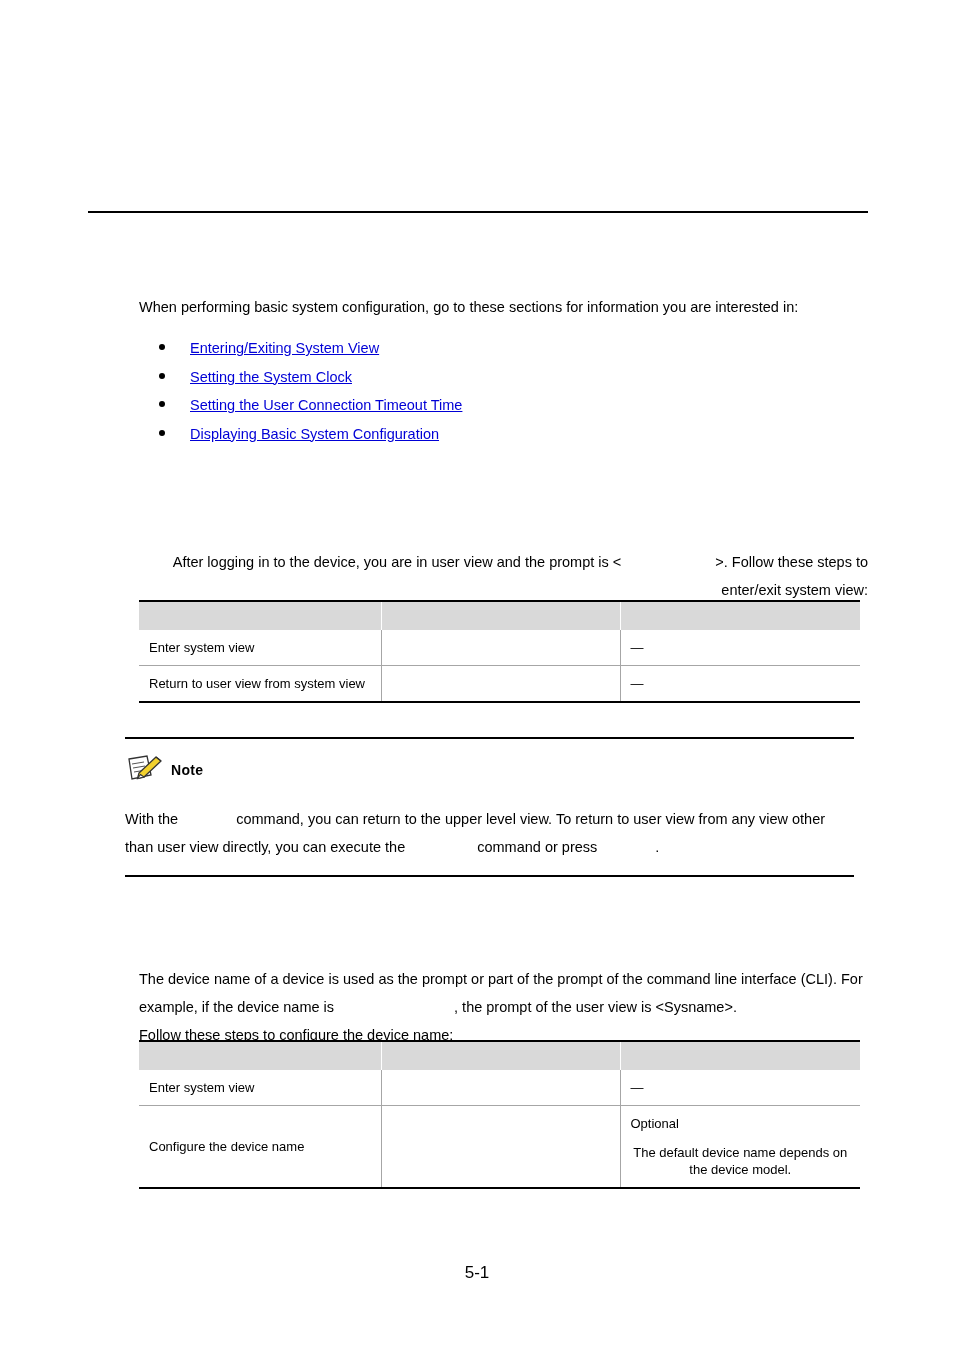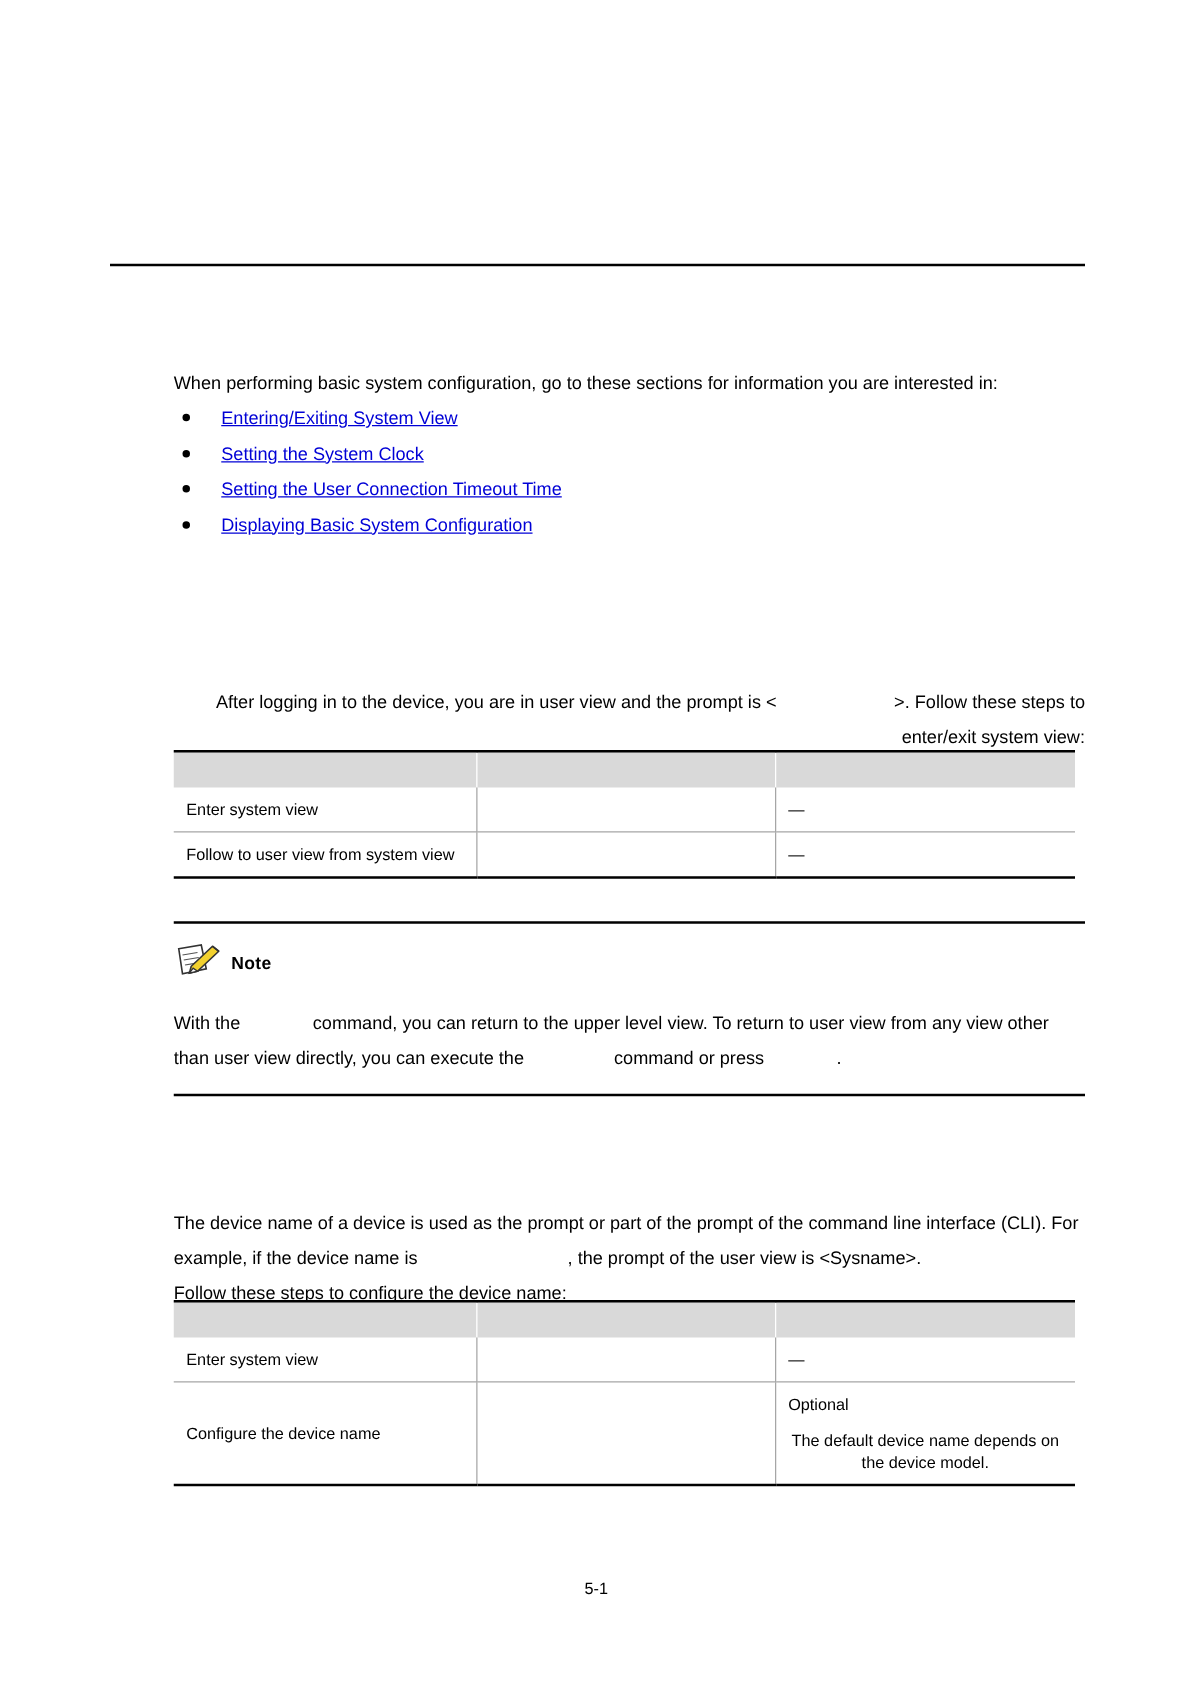--- a/index.html
+++ b/index.html
@@ -74,21 +74,21 @@
     display: inline-block;
     width: 120px;
   }
 
   
   .link-list {
     position: absolute;
     left: 139px;
     top: 321px;
     width: 729px;
-    margin: 4px;
+    margin: 17px;
     padding: 0;
     list-style: none;
   }
   .link-list li {
     position: relative;
     height: 28.5px;
     padding-left: 34px;
     font-size: 14.5px;
     line-height: 20px;
   }
@@ -152,21 +152,21 @@
   }
   .steps-table td.cmd-cell { vertical-align: middle; }
   .steps-table td.remark-cell { vertical-align: top; }
   .steps-table .remark-line { display: block; }
   .steps-table .remark-line + .remark-line { margin-top: 12px; text-align: center; }
   .steps-table .dash { font-size: 13px; }
 
   
   .note-box {
     position: absolute;
-    left: 139px;
+    left: 125px;
     top: 737px;
     width: 729px;
     border-top: 2px solid #000000;
     border-bottom: 2px solid #000000;
     padding: 16px 0 14px 0;
   }
   .note-header {
     display: flex;
     align-items: center;
     gap: 6px;
@@ -185,21 +185,21 @@
     width: 729px;
   }
 
   
   .page-number {
     position: absolute;
     left: 0;
     top: 1263px;
     width: 954px;
     text-align: center;
-    font-size: 13px;
+    font-size: 17px;
     color: #000000;
   }
 </style>
 </head>
 <body>
 
 <div class="page">
 
   <div class="header-rule"></div>
 
@@ -247,21 +247,21 @@
     </thead>
     <tbody>
       <tr>
         <td>Enter system view</td>
         <td class="cmd-cell"></td>
         <td class="remark-cell">
           <span class="remark-line dash">—</span>
         </td>
       </tr>
       <tr>
-        <td>Follow to user view from system view</td>
+        <td>Return to user view from system view</td>
         <td class="cmd-cell"></td>
         <td class="remark-cell">
           <span class="remark-line dash">—</span>
         </td>
       </tr>
     </tbody>
   </table>
 
   <div class="note-box">
     <div class="note-header">

